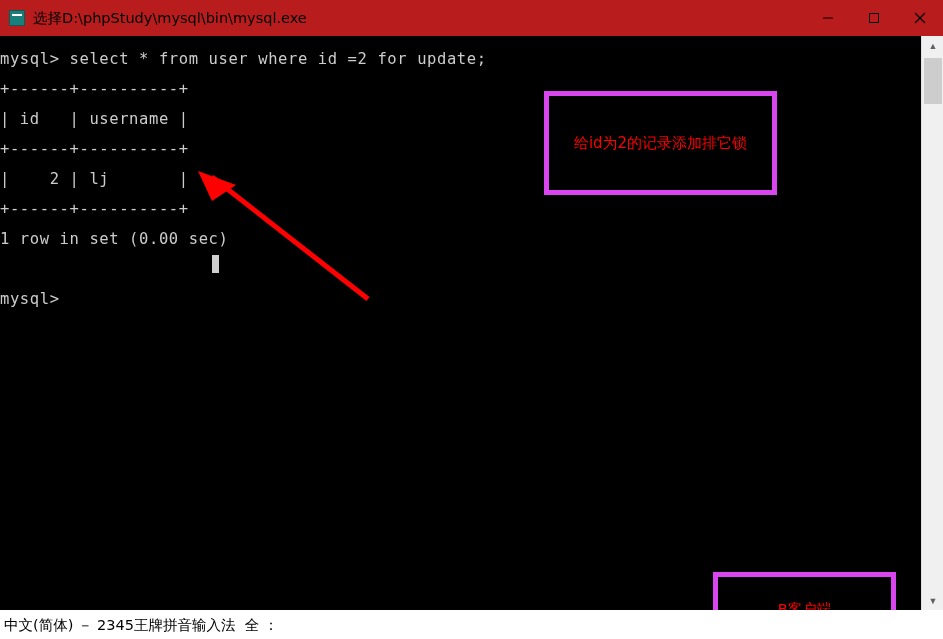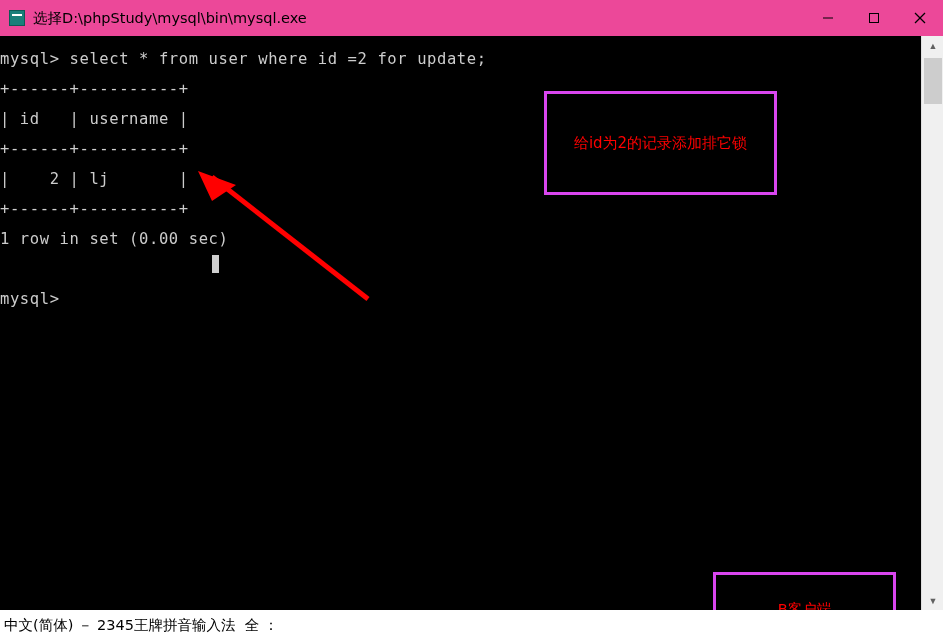--- a/index.html
+++ b/index.html
@@ -19,21 +19,21 @@
     height: 639px;
     background: #ffffff;
     box-sizing: border-box;
   }
   
   .titlebar {
     position: absolute;
     left: 0; top: 0;
     width: 943px;
     height: 36px;
-    background: #ec4899;
+    background: #b91c1c;
     border-bottom: 1px solid #e2e2e2;
     display: flex;
     align-items: center;
   }
   .title-icon {
     width: 16px;
     height: 16px;
     margin-left: 9px;
     margin-right: 8px;
     background: #1a7f7a;
@@ -129,21 +129,21 @@
     position: absolute;
     left: 2px;
     top: 22px;
     width: 18px;
     height: 46px;
     background: #cdcdcd;
   }
   
   .anno {
     position: absolute;
-    border: 3px solid #d946ef;
+    border: 5px solid #d946ef;
     color: #ff0000;
     display: flex;
     align-items: center;
     justify-content: center;
     text-align: center;
     font-family: "DejaVu Sans", "Liberation Sans", sans-serif;
     font-size: 15px;
     box-sizing: border-box;
     background: transparent;
   }

